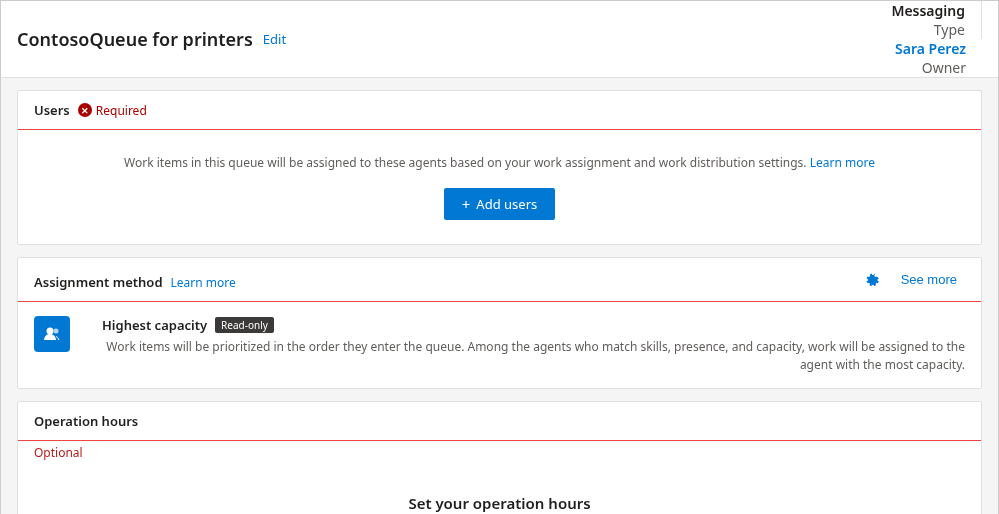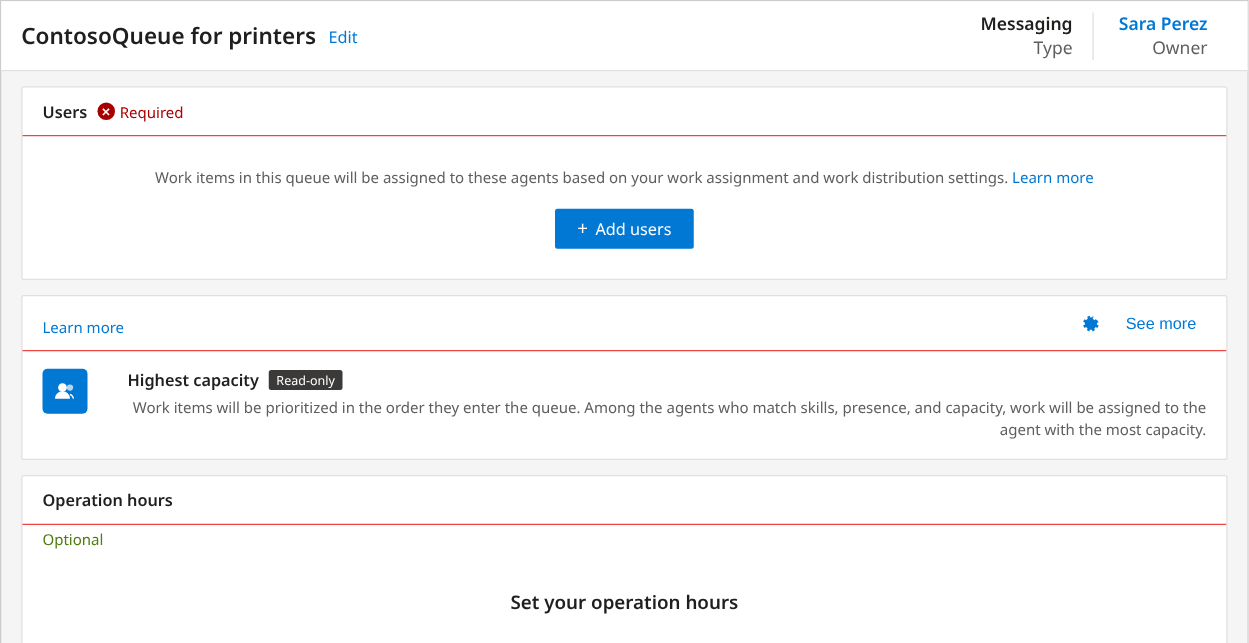--- a/index.html
+++ b/index.html
@@ -42,20 +42,21 @@
       color: #0078d4;
       font-size: 13px;
       cursor: pointer;
       text-decoration: none;
     }
 
     .header-right {
       display: flex;
       align-items: flex-end;
       gap: 0;
+      flex-direction: column;
     }
     .header-meta {
       text-align: right;
       padding: 0 16px;
       border-right: 1px solid #e0e0e0;
     }
     .header-meta:last-child { border-right: none; }
     .meta-value {
       font-size: 14px;
       font-weight: 600;
@@ -223,21 +224,21 @@
     }
     .assignment-desc {
       font-size: 12px;
       color: #605e5c;
       line-height: 1.5;
     }
 
     
     .optional-label {
       font-size: 12px;
-      color: #4d7c0f;
+      color: #b91c1c;
       font-weight: 400;
     }
 
     .op-hours-body {
       padding: 24px 16px;
       text-align: center;
     }
     .op-hours-title {
       font-size: 15px;
       font-weight: 600;
@@ -293,20 +294,21 @@
         <button class="btn-primary">
           <span class="btn-plus">+</span>
           <span>Add users</span>
         </button>
       </div>
     </div>
 
     <div class="section-card">
       <div class="section-header">
         <div class="section-title-row">
+          <span class="section-title">Assignment method</span>
           <a class="learn-more-link">Learn more</a>
         </div>
         <button class="see-more-btn">
           <svg class="gear-icon-svg" viewBox="0 0 16 16" fill="#0078d4">
             <path d="M8 5a3 3 0 1 0 0 6A3 3 0 0 0 8 5zm0 1a2 2 0 1 1 0 4A2 2 0 0 1 8 6z"></path>
             <path d="M9.4.6l-.4 1.6a5.9 5.9 0 0 0-2 0L6.6.6A7 7 0 0 0 4.2 1.9l.8 1.4A5.9 5.9 0 0 0 3.3 4.7L1.9 3.9A7 7 0 0 0 .6 6.4l1.6.4a5.9 5.9 0 0 0 0 2L.6 9.4a7 7 0 0 0 1.3 2.4l1.4-.8a5.9 5.9 0 0 0 1.4 1.4l-.8 1.4a7 7 0 0 0 2.4 1.3l.4-1.6a5.9 5.9 0 0 0 2 0l.4 1.6a7 7 0 0 0 2.4-1.3l-.8-1.4a5.9 5.9 0 0 0 1.4-1.4l1.4.8a7 7 0 0 0 1.3-2.4l-1.6-.4a5.9 5.9 0 0 0 0-2l1.6-.4A7 7 0 0 0 12.1 3.9l-1.4.8A5.9 5.9 0 0 0 9.3 3.3l.8-1.4A7 7 0 0 0 9.4.6z"></path>
           </svg>
           <span>See more</span>
         </button>
       </div>

